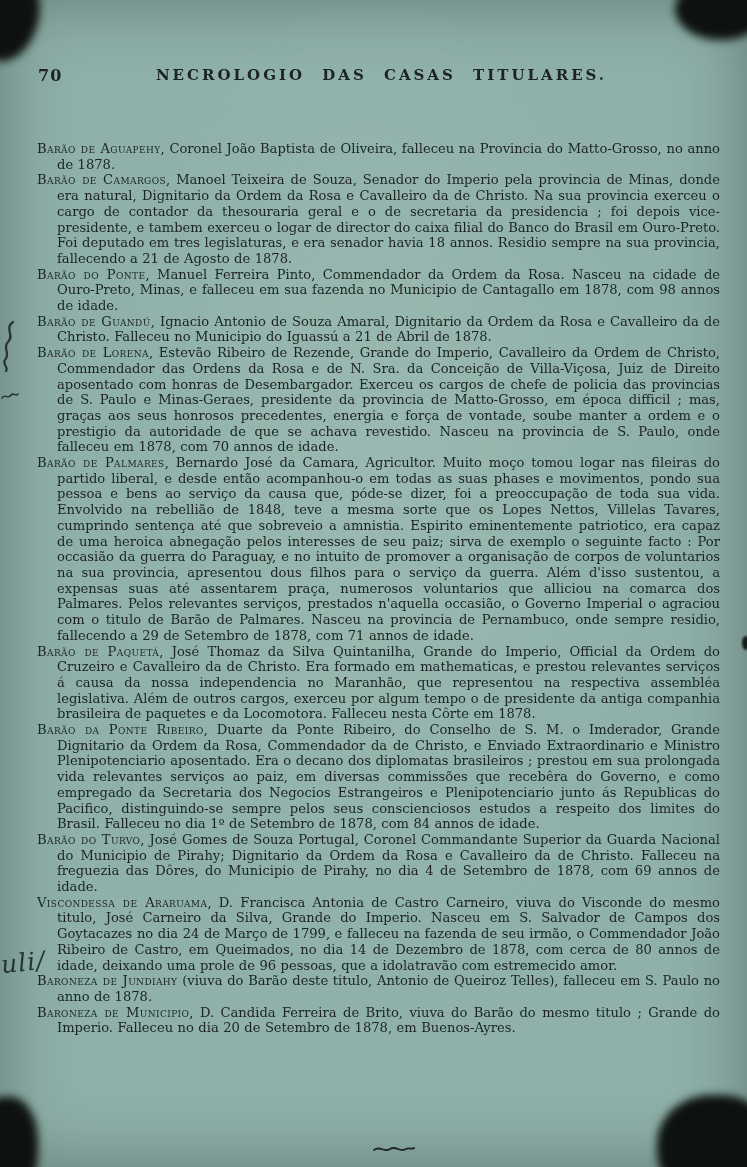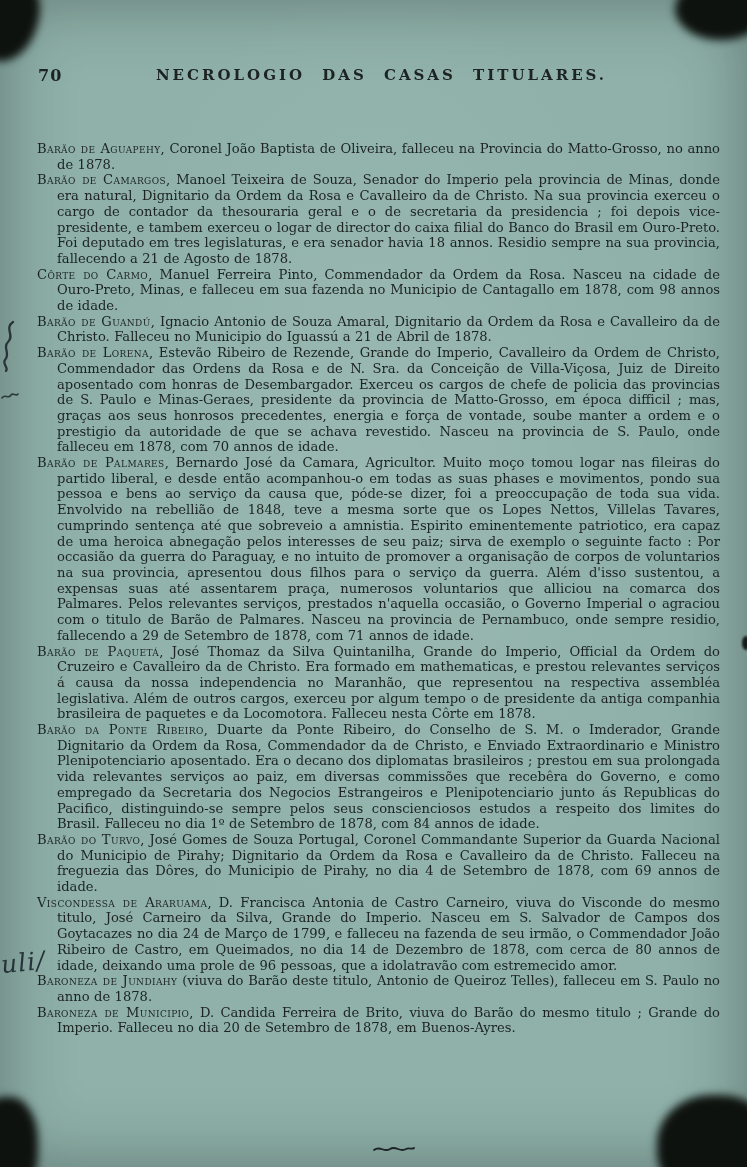--- a/index.html
+++ b/index.html
@@ -109,21 +109,21 @@
   <div class="header">
     <span class="page-number">70</span>
     <span class="header-title">NECROLOGIO DAS CASAS TITULARES.</span>
   </div>
 
   <div class="content" id="entries">
   <p class="entry"><span class="entry-title">Barão de Aguapehy</span><span class="entry-text">, Coronel João Baptista de Oliveira, falleceu na Provincia do Matto-Grosso, no anno de 1878.</span></p>
 
   <p class="entry"><span class="entry-title">Barão de Camargos</span><span class="entry-text">, Manoel Teixeira de Souza, Senador do Imperio pela provincia de Minas, donde era natural, Dignitario da Ordem da Rosa e Cavalleiro da de Christo. Na sua provincia exerceu o cargo de contador da thesouraria geral e o de secretaria da presidencia ; foi depois vice-presidente, e tambem exerceu o logar de director do caixa filial do Banco do Brasil em Ouro-Preto. Foi deputado em tres legislaturas, e era senador havia 18 annos. Residio sempre na sua provincia, fallecendo a 21 de Agosto de 1878.</span></p>
 
-  <p class="entry"><span class="entry-title">Côrte do Carmo</span><span class="entry-text">, Manuel Ferreira Pinto, Commendador da Ordem da Rosa. Nasceu na cidade de Ouro-Preto, Minas, e falleceu em sua fazenda no Municipio de Cantagallo em 1878, com 98 annos de idade.</span></p>
+  <p class="entry"><span class="entry-title">Barão do Ponte</span><span class="entry-text">, Manuel Ferreira Pinto, Commendador da Ordem da Rosa. Nasceu na cidade de Ouro-Preto, Minas, e falleceu em sua fazenda no Municipio de Cantagallo em 1878, com 98 annos de idade.</span></p>
 
   <p class="entry"><span class="entry-title">Barão de Guandú</span><span class="entry-text">, Ignacio Antonio de Souza Amaral, Dignitario da Ordem da Rosa e Cavalleiro da de Christo. Falleceu no Municipio do Iguassú a 21 de Abril de 1878.</span></p>
 
   <p class="entry"><span class="entry-title">Barão de Lorena</span><span class="entry-text">, Estevão Ribeiro de Rezende, Grande do Imperio, Cavalleiro da Ordem de Christo, Commendador das Ordens da Rosa e de N. Sra. da Conceição de Villa-Viçosa, Juiz de Direito aposentado com honras de Desembargador. Exerceu os cargos de chefe de policia das provincias de S. Paulo e Minas-Geraes, presidente da provincia de Matto-Grosso, em época difficil ; mas, graças aos seus honrosos precedentes, energia e força de vontade, soube manter a ordem e o prestigio da autoridade de que se achava revestido. Nasceu na provincia de S. Paulo, onde falleceu em 1878, com 70 annos de idade.</span></p>
 
   <p class="entry"><span class="entry-title">Barão de Palmares</span><span class="entry-text">, Bernardo José da Camara, Agricultor. Muito moço tomou logar nas fileiras do partido liberal, e desde então acompanhou-o em todas as suas phases e movimentos, pondo sua pessoa e bens ao serviço da causa que, póde-se dizer, foi a preoccupação de toda sua vida. Envolvido na rebellião de 1848, teve a mesma sorte que os Lopes Nettos, Villelas Tavares, cumprindo sentença até que sobreveio a amnistia. Espirito eminentemente patriotico, era capaz de uma heroica abnegação pelos interesses de seu paiz; sirva de exemplo o seguinte facto : Por occasião da guerra do Paraguay, e no intuito de promover a organisação de corpos de voluntarios na sua provincia, apresentou dous filhos para o serviço da guerra. Além d'isso sustentou, a expensas suas até assentarem praça, numerosos voluntarios que alliciou na comarca dos Palmares. Pelos relevantes serviços, prestados n'aquella occasião, o Governo Imperial o agraciou com o titulo de Barão de Palmares. Nasceu na provincia de Pernambuco, onde sempre residio, fallecendo a 29 de Setembro de 1878, com 71 annos de idade.</span></p>
 
   <p class="entry"><span class="entry-title">Barão de Paquetá</span><span class="entry-text">, José Thomaz da Silva Quintanilha, Grande do Imperio, Official da Ordem do Cruzeiro e Cavalleiro da de Christo. Era formado em mathematicas, e prestou relevantes serviços á causa da nossa independencia no Maranhão, que representou na respectiva assembléa legislativa. Além de outros cargos, exerceu por algum tempo o de presidente da antiga companhia brasileira de paquetes e da Locomotora. Falleceu nesta Côrte em 1878.</span></p>
 
   <p class="entry"><span class="entry-title">Barão da Ponte Ribeiro</span><span class="entry-text">, Duarte da Ponte Ribeiro, do Conselho de S. M. o Imderador, Grande Dignitario da Ordem da Rosa, Commendador da de Christo, e Enviado Extraordinario e Ministro Plenipotenciario aposentado. Era o decano dos diplomatas brasileiros ; prestou em sua prolongada vida relevantes serviços ao paiz, em diversas commissões que recebêra do Governo, e como empregado da Secretaria dos Negocios Estrangeiros e Plenipotenciario junto ás Republicas do Pacifico, distinguindo-se sempre pelos seus conscienciosos estudos a respeito dos limites do Brasil. Falleceu no dia 1º de Setembro de 1878, com 84 annos de idade.</span></p>

